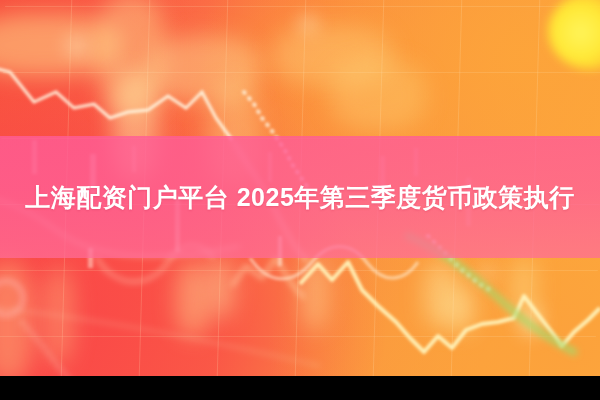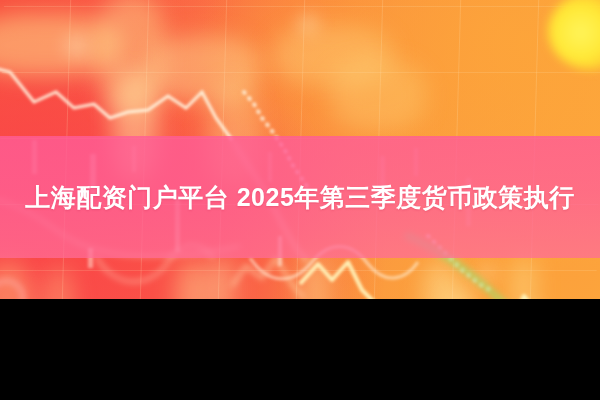--- a/index.html
+++ b/index.html
@@ -3,21 +3,21 @@
 <meta charset="utf-8">
 <style>
   html, body {
     margin: 0;
     padding: 0;
     background: #000;
   }
   #stage {
     position: relative;
     width: 600px;
-    height: 299px;
+    height: 376px;
     overflow: hidden;
     font-family: "Liberation Sans", "DejaVu Sans", sans-serif;
   }
 
   
   .layer { position: absolute; inset: 0; }
 
   #bg-base {
     background:
       linear-gradient(115deg,

